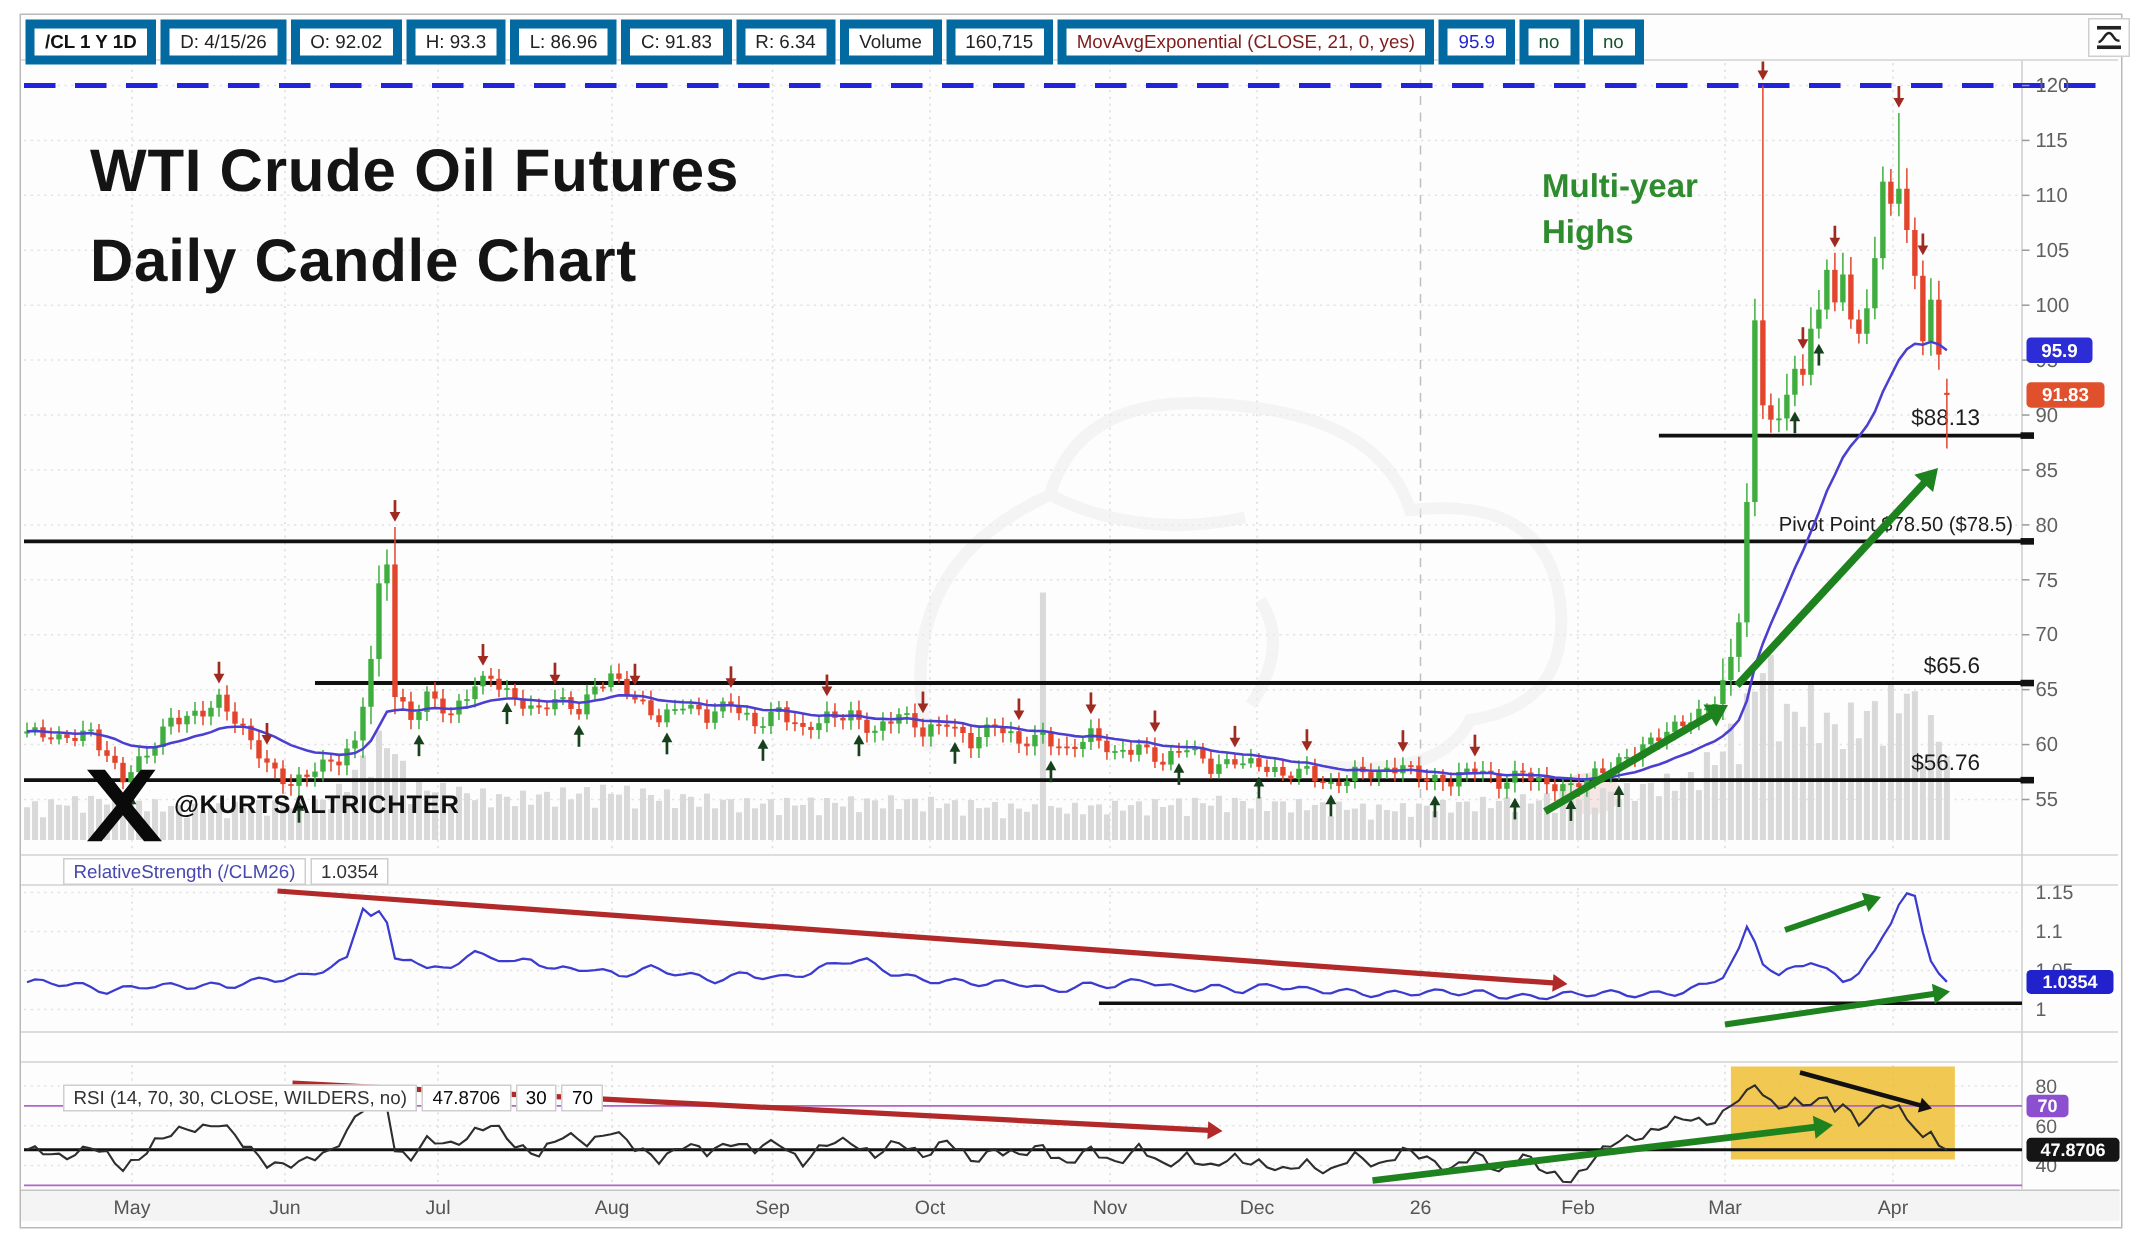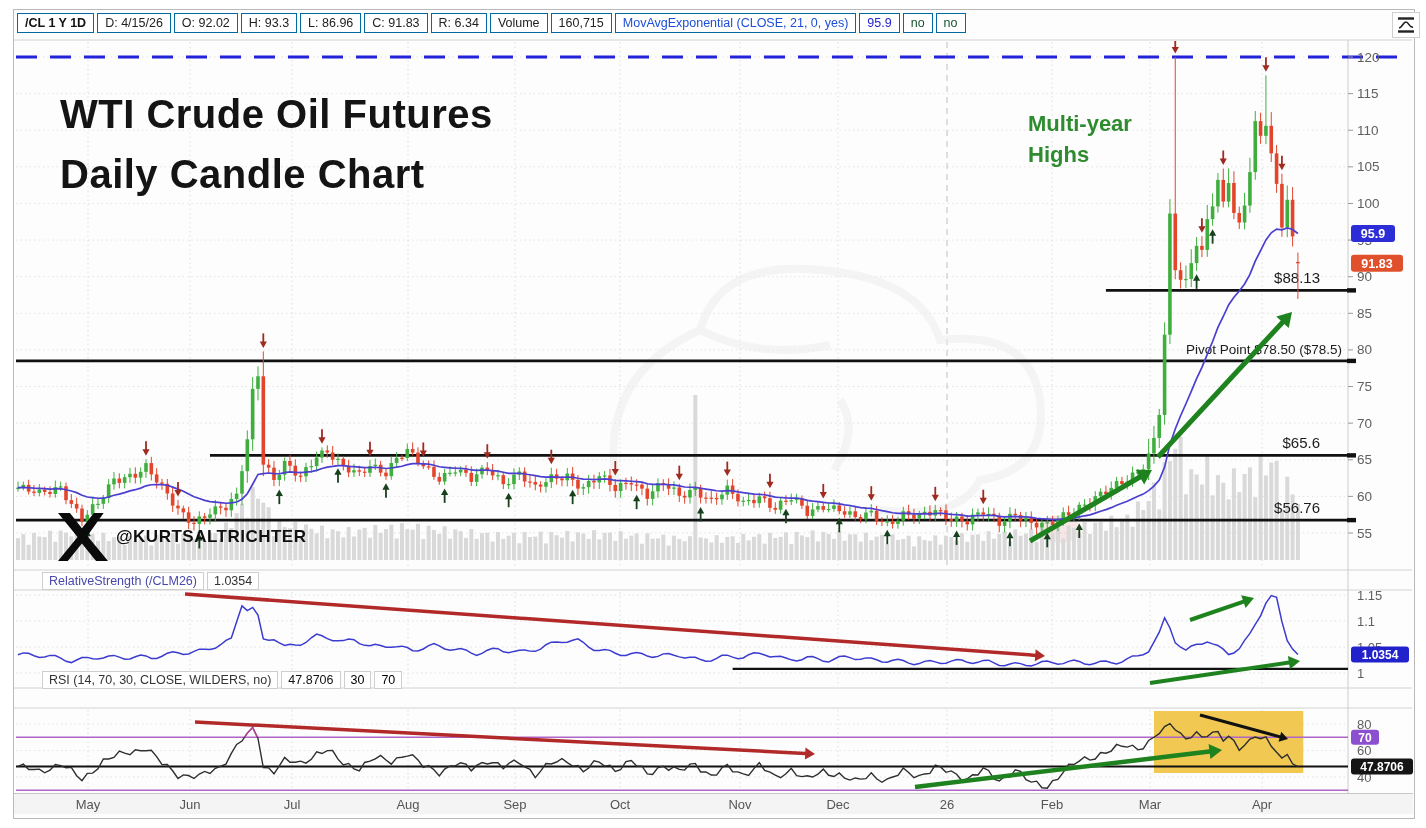--- a/index.html
+++ b/index.html
@@ -1,22 +1,22 @@
 <!DOCTYPE html>
 <html><head>
 <meta charset="utf-8">
 <style>
   html,body{margin:0;padding:0;background:#fff;}
   #stage{position:relative;width:1426px;height:828px;background:#fff;overflow:hidden;
          font-family:"Liberation Sans",sans-serif;}
   .frame{position:absolute;left:13px;top:9px;width:1400px;height:808px;border:1px solid #b9b9b9;background:#fdfdfd;}
   .toolbar{position:absolute;left:17px;top:13px;display:flex;gap:3px;align-items:center;z-index:6;}
-  .cell{border:1px solid #0369a1;background:#fff;padding:2px 7px;font-size:12.5px;color:#222;white-space:nowrap;}
+  .cell{border:6px solid #0369a1;background:#fff;padding:2px 7px;font-size:12.5px;color:#222;white-space:nowrap;}
   .cell.sym{font-weight:bold;color:#111;}
-  .cell.study{color:#1d4ed8;}
+  .cell.study{color:#7f1d1d;}
   .cell.sval{color:#2424cc;}
   .cell.flag{color:#14532d;}
   .hdrrow{position:absolute;display:flex;gap:3px;z-index:6;padding-left:24px;}
   .hcell{border:1px solid #cecece;background:#fff;padding:1px 6px;font-size:12.5px;color:#333;white-space:nowrap;}
   .hcell.rsname{color:#4848ae;}
   .hcell.purp{color:#000000;}
   #chart-svg{position:absolute;left:0;top:0;z-index:2;}
   .bigtitle{position:absolute;left:60px;top:84px;z-index:5;font-weight:bold;font-size:40px;
             line-height:60px;color:#141414;letter-spacing:0.5px;}
   .target{position:absolute;left:572px;top:60px;z-index:5;font-weight:bold;font-size:19px;color:#1b1bd4;}
@@ -1063,21 +1063,21 @@
     <svg width="54" height="50" viewBox="0 0 48 46" style="margin-right:6px;">
       <path d="M1 1 h11 l11 14 L34 1 h9 L28 22 l19 23 H36 L23 29 10 45 H1 l18 -22 Z" fill="#0a0a0a"></path>
     </svg>
     <span>@KURTSALTRICHTER</span>
   </div>
 
   <div class="hdrrow" style="left:18px;top:572px;">
     <div class="hcell rsname">RelativeStrength (/CLM26)</div>
     <div class="hcell">1.0354</div>
   </div>
-  <div class="hdrrow" style="left:18px;top:671px;">
+  <div class="hdrrow" style="left:18px;top:723px;">
     <div class="hcell">RSI (14, 70, 30, CLOSE, WILDERS, no)</div>
     <div class="hcell" style="color:#111;">47.8706</div>
     <div class="hcell purp">30</div>
     <div class="hcell purp">70</div>
   </div>
 
   <div class="monthstrip">
       <div class="mlabel" style="left: 74px;">May</div>
       <div class="mlabel" style="left: 176px;">Jun</div>
       <div class="mlabel" style="left: 278px;">Jul</div>

